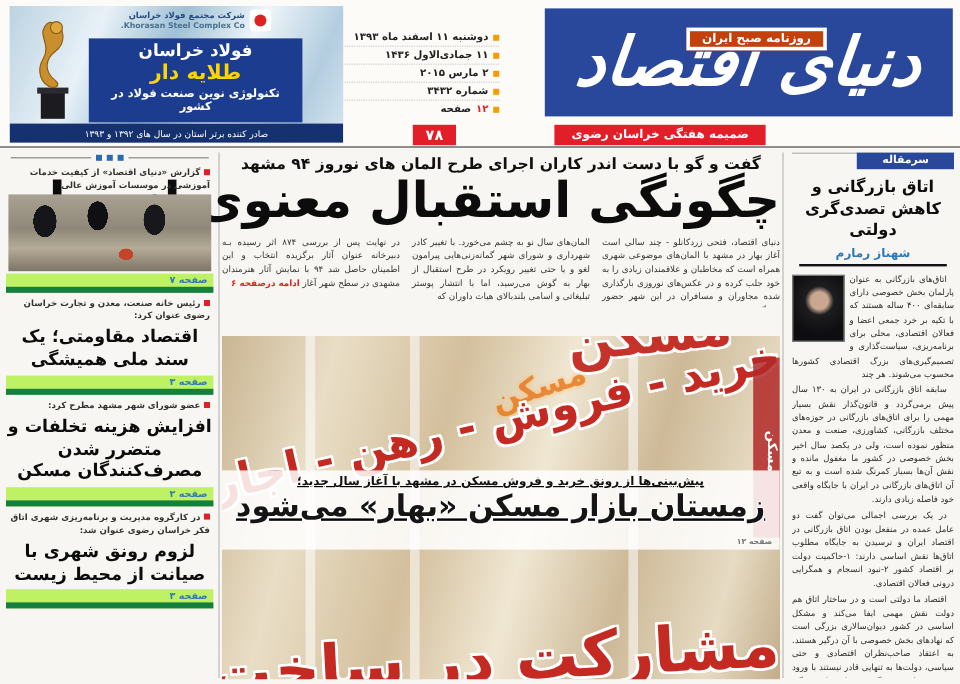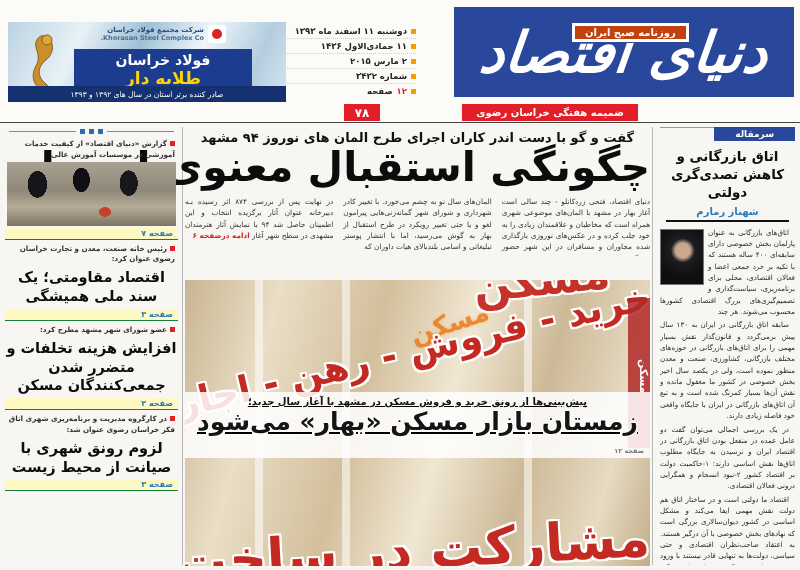--- a/index.html
+++ b/index.html
@@ -25,21 +25,21 @@
   .issue-badge { position:absolute; top:104px; right:420px; height:17px; width:36px; background:#e21f28;
     color:#fff; font-size:12px; font-weight:bold; display:flex; align-items:center; justify-content:center; }
   
   .dateblock { position:absolute; top:24px; right:384px; width:138px; }
   .dateline { display:flex; align-items:center; justify-content:flex-start; gap:4px;
     font-size:8.5px; font-weight:bold; color:#222; padding:2px 0; border-bottom:1px dotted #ccc; }
   .dateline:last-child { border-bottom:none; }
   .sq { width:5px; height:5px; background:#f59c00; flex:0 0 auto; }
   .red-num { color:#e21f28; }
   
-  .ad { position:absolute; top:22px; left:8px; width:278px; height:80px; overflow:hidden;
+  .ad { position:absolute; top:5px; left:8px; width:278px; height:114px; overflow:hidden;
     background:linear-gradient(115deg,#bcd3e2 0%,#e8f1f7 25%,#9fc0d6 45%,#eef5fa 65%,#b3cddf 85%,#d7e6f0 100%); }
   .ad-head { position:absolute; top:3px; right:60px; left:64px; display:flex; gap:4px; align-items:center; }
   .steel-logo { width:18px; height:18px; background:#fff; border-radius:3px; flex:0 0 auto;
     display:flex; align-items:center; justify-content:center; }
   .steel-logo i { width:10px; height:10px; background:#d22; border-radius:50%; display:block; }
   .ad-company { display:flex; flex-direction:column; }
   .ad-company .fa { font-size:7px; font-weight:bold; color:#274b7e; }
   .ad-company .en { font-size:6.5px; font-weight:bold; color:#49708f; }
   .ad-main { position:absolute; top:27px; right:34px; width:178px; height:70px; background:#1c3c8f;
     color:#fff; text-align:center; padding:3px 4px; }
@@ -92,22 +92,22 @@
   .portrait { float:left; width:44px; height:56px; margin:2px 4px 2px 0;
     background:radial-gradient(circle at 52% 38%, #c9a88f 0 18%, #1d1d1f 30%, #0e0e10 70%), #8d8d93; border:1px solid #777; }
   
   .leftcol { position:absolute; top:127px; left:5px; width:173px; height:438px; overflow:hidden; }
   .deco { display:flex; align-items:center; gap:4px; margin:2px 4px 5px; }
   .deco .dash { flex:1; border-top:1px solid #888; }
   .deco .dsq { width:5px; height:5px; background:#2b6cb0; }
   .item-kicker { font-size:7.2px; font-weight:bold; color:#333; line-height:1.5; padding:0 3px; }
   .item-kicker .rsq { display:inline-block; width:5px; height:5px; background:#e21f28; margin-left:3px; }
   .item-head { text-align:center; font-size:14.5px; font-weight:bold; color:#0c0c0c; line-height:1.3; margin:3px 0; }
-  .pageref { font-size:8px; font-weight:bold; color:#2e79b8; background:#fef9c3; padding:1px 5px;
-    border-bottom:1px solid #15803d; margin-bottom:4px; }
+  .pageref { font-size:8px; font-weight:bold; color:#2e79b8; background:#bef264; padding:1px 5px;
+    border-bottom:5px solid #15803d; margin-bottom:4px; }
   .exam-photo { height:64px; margin:1px 2px 2px;
     background:
       radial-gradient(ellipse 16px 22px at 18% 35%, #15151a 0 60%, transparent 61%),
       radial-gradient(ellipse 14px 20px at 44% 28%, #101014 0 60%, transparent 61%),
       radial-gradient(ellipse 15px 21px at 72% 33%, #17171c 0 60%, transparent 61%),
       radial-gradient(ellipse 10px 8px at 58% 78%, #c4432b 0 60%, transparent 61%),
       linear-gradient(180deg,#a9a294 0%,#8f8878 45%,#b5ab97 70%,#7c7466 100%); }
 </style>
 </head>
 <body>
@@ -238,21 +238,21 @@
   </div>
 
   <div>
     <div class="item-kicker"><span class="rsq"></span><span>رئیس خانه صنعت، معدن و تجارت خراسان رضوی عنوان کرد:</span></div>
     <div class="item-head">اقتصاد مقاومتی؛ یک سند ملی همیشگی</div>
     <div class="pageref">صفحه ۳</div>
   </div>
 
   <div>
     <div class="item-kicker"><span class="rsq"></span><span>عضو شورای شهر مشهد مطرح کرد:</span></div>
-    <div class="item-head">افزایش هزینه تخلفات و متضرر شدن جمعی‌کنندگان مسکن</div>
+    <div class="item-head">افزایش هزینه تخلفات و متضرر شدن مصرف‌کنندگان مسکن</div>
     <div class="pageref">صفحه ۲</div>
   </div>
 
   <div>
     <div class="item-kicker"><span class="rsq"></span><span>در کارگروه مدیریت و برنامه‌ریزی شهری اتاق فکر خراسان رضوی عنوان شد:</span></div>
     <div class="item-head">لزوم رونق شهری با صیانت از محیط زیست</div>
     <div class="pageref">صفحه ۳</div>
   </div>
 </div>
 

